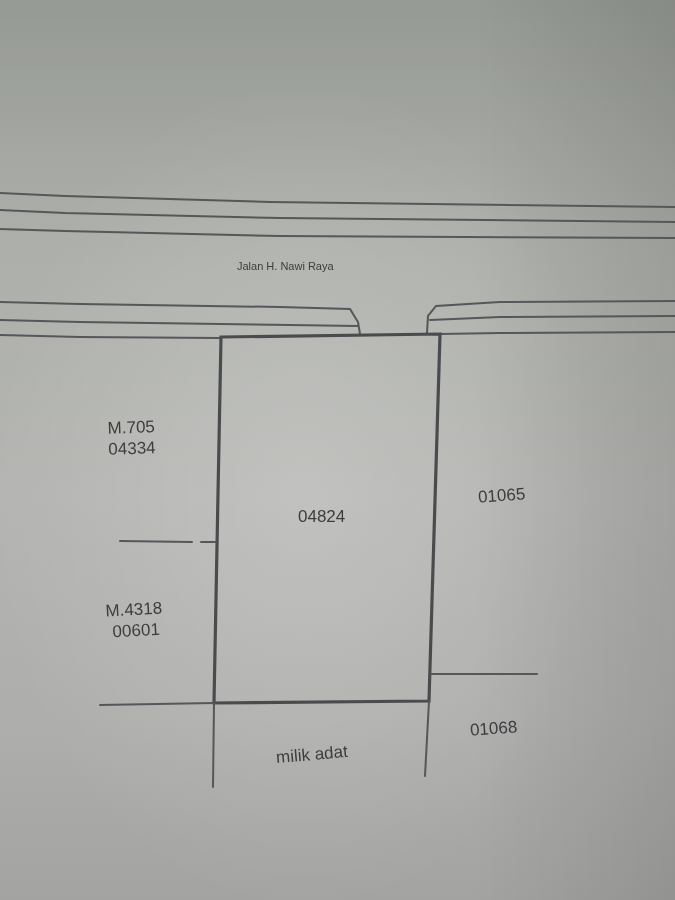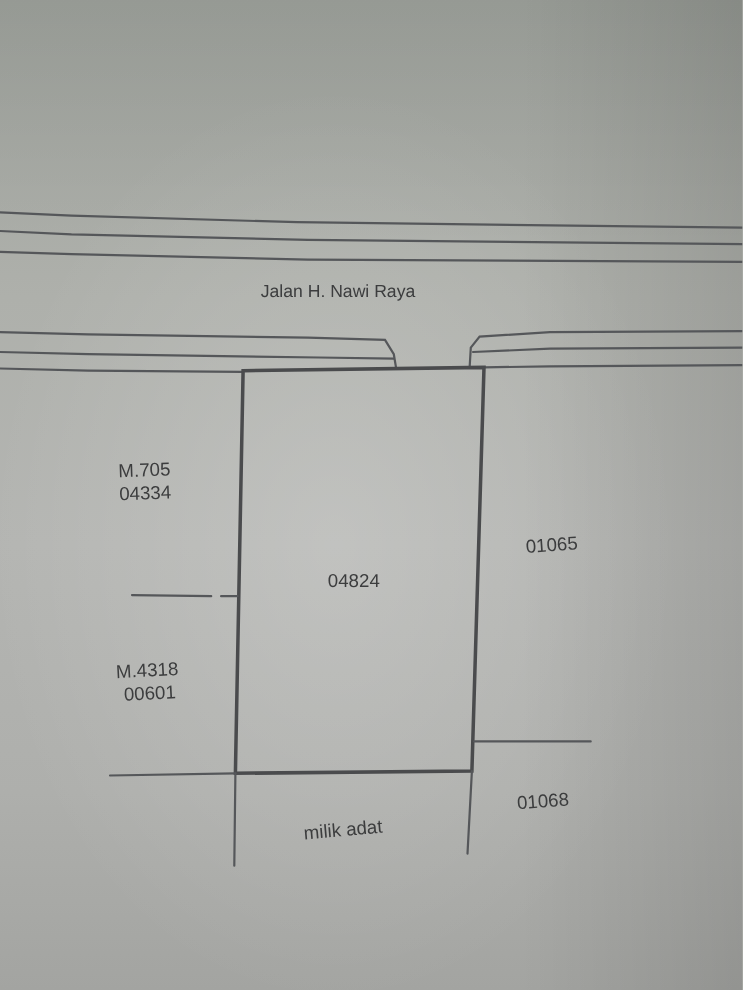--- a/index.html
+++ b/index.html
@@ -38,25 +38,25 @@
     .label {
       position: absolute;
       color: #3c3d3e;
       font-size: 17px;
       line-height: 20px;
       white-space: nowrap;
     }
     .road-label {
       left: 237px;
       top: 256px;
-      font-size: 16px;
+      font-size: 11px;
     }
     .parcel-label {
       left: 298px;
-      top: 519px;
+      top: 507px;
     }
     .lbl-block {
       line-height: 21px;
     }
     .nb-705 { left: 108px; top: 417px; transform: rotate(-2deg); }
     .nb-4318 { left: 106px; top: 599px; transform: rotate(-3deg); }
     .nb-01065 { left: 478px; top: 486px; transform: rotate(-4deg); }
     .nb-01068 { left: 470px; top: 719px; transform: rotate(-4deg); }
     .nb-adat { left: 276px; top: 745px; transform: rotate(-5deg); }
   </style>

